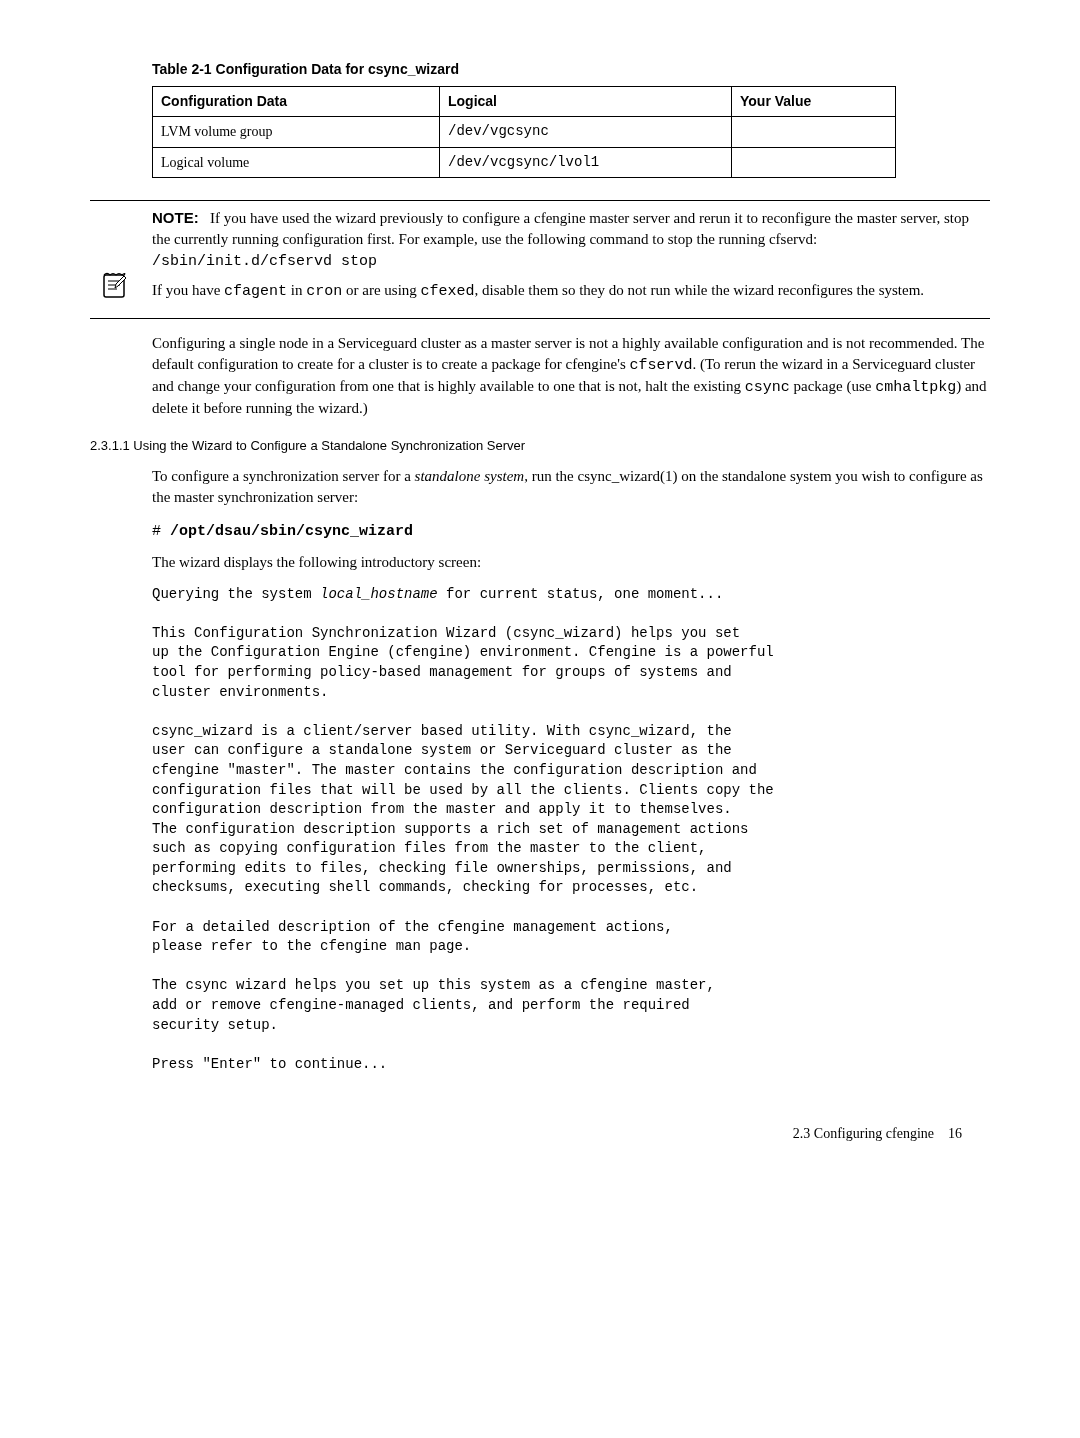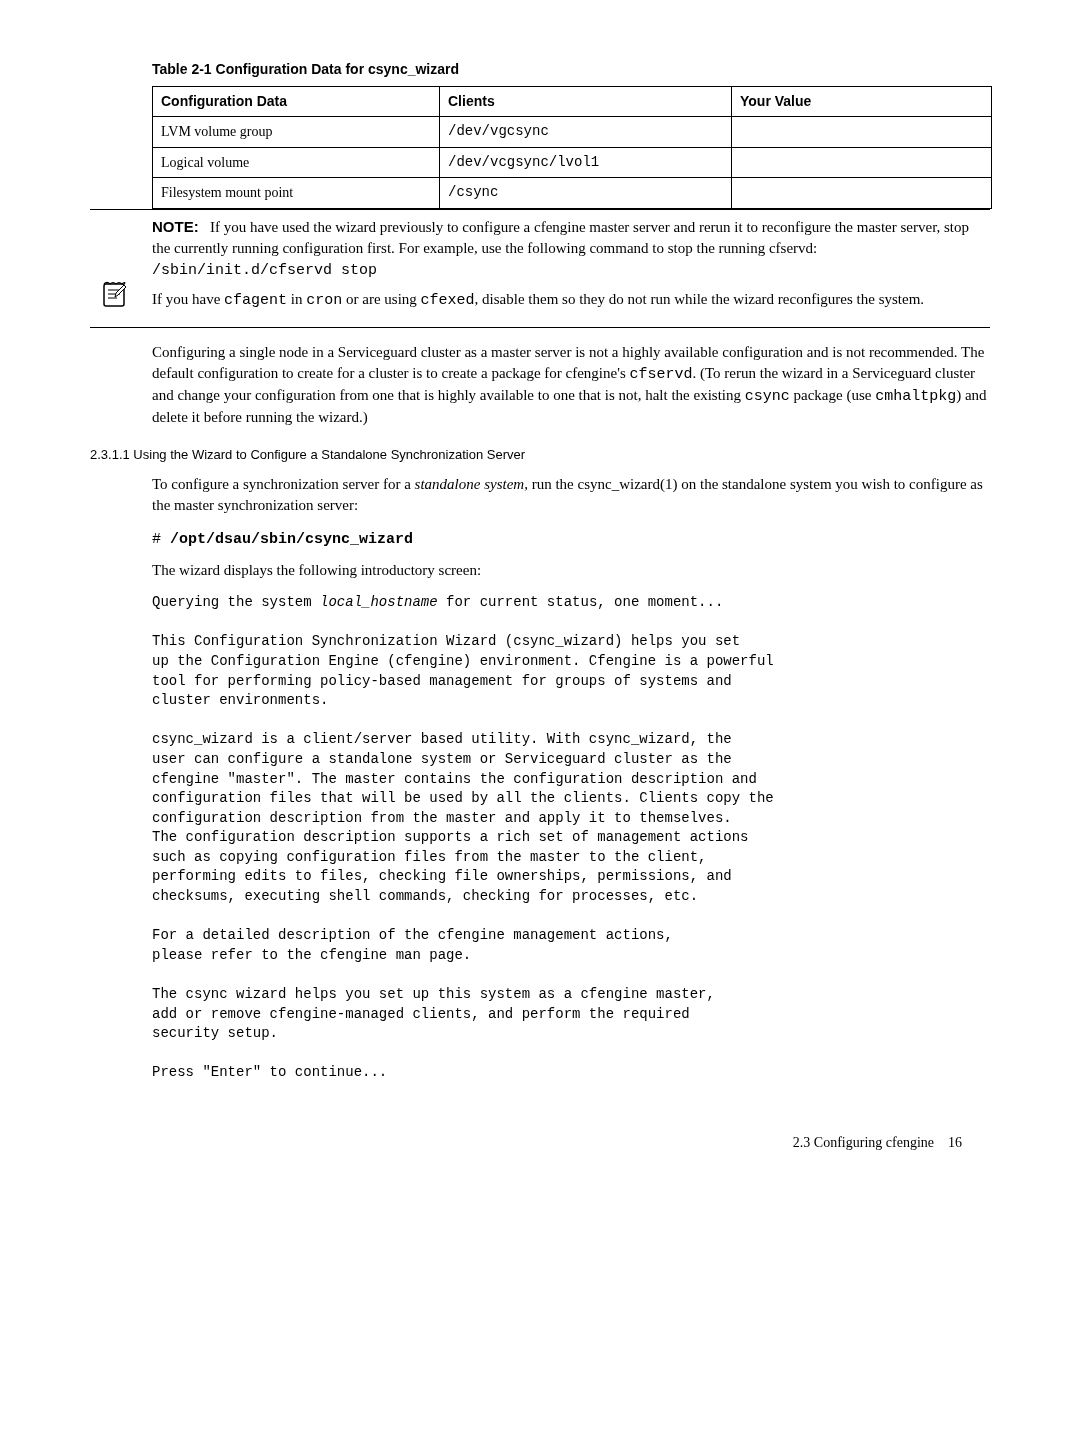--- a/index.html
+++ b/index.html
@@ -15,22 +15,23 @@
     }
     .table-caption {
       font-family: Arial, Helvetica, sans-serif;
       font-weight: bold;
       font-size: 14px;
       margin-left: 62px;
       margin-bottom: 6px;
     }
     table.config {
       border-collapse: collapse;
-      width: 840px;
+      width: 744px;
       margin-left: 62px;
+      margin-bottom: 22px;
     }
     table.config th, table.config td {
       border: 1px solid #000;
       padding: 5px 8px;
       text-align: left;
       vertical-align: top;
       font-size: 14px;
     }
     table.config th {
       font-family: Arial, Helvetica, sans-serif;
@@ -99,38 +100,33 @@
     em { font-style: italic; }
   </style>
 </head>
 <body>
 
 <div class="table-caption">Table 2-1 Configuration Data for csync_wizard</div>
 <table class="config">
   <thead>
     <tr>
       <th style="width:270px">Configuration Data</th>
-      <th style="width:275px">Clients</th>
+      <th style="width:275px">Logical</th>
       <th>Your Value</th>
     </tr>
   </thead>
   <tbody>
     <tr>
       <td>LVM volume group</td>
       <td class="mono">/dev/vgcsync</td>
       <td></td>
     </tr>
     <tr>
       <td>Logical volume</td>
       <td class="mono">/dev/vcgsync/lvol1</td>
-      <td></td>
-    </tr>
-    <tr>
-      <td>Filesystem mount point</td>
-      <td class="mono">/csync</td>
       <td></td>
     </tr>
   </tbody>
 </table>
 
 <div class="note-block">
   <div class="note-icon">
     <svg width="28" height="28" viewBox="0 0 28 28">
       <rect x="4" y="3" width="20" height="22" rx="2" fill="none" stroke="#000" stroke-width="1.5"></rect>
       <path d="M4 3 C 6 1, 8 1, 10 3 M10 3 C 12 1, 14 1, 16 3 M16 3 C 18 1, 20 1, 22 3 M22 3 C 24 1, 26 1, 24 3" fill="none" stroke="#000" stroke-width="1.2"></path>

